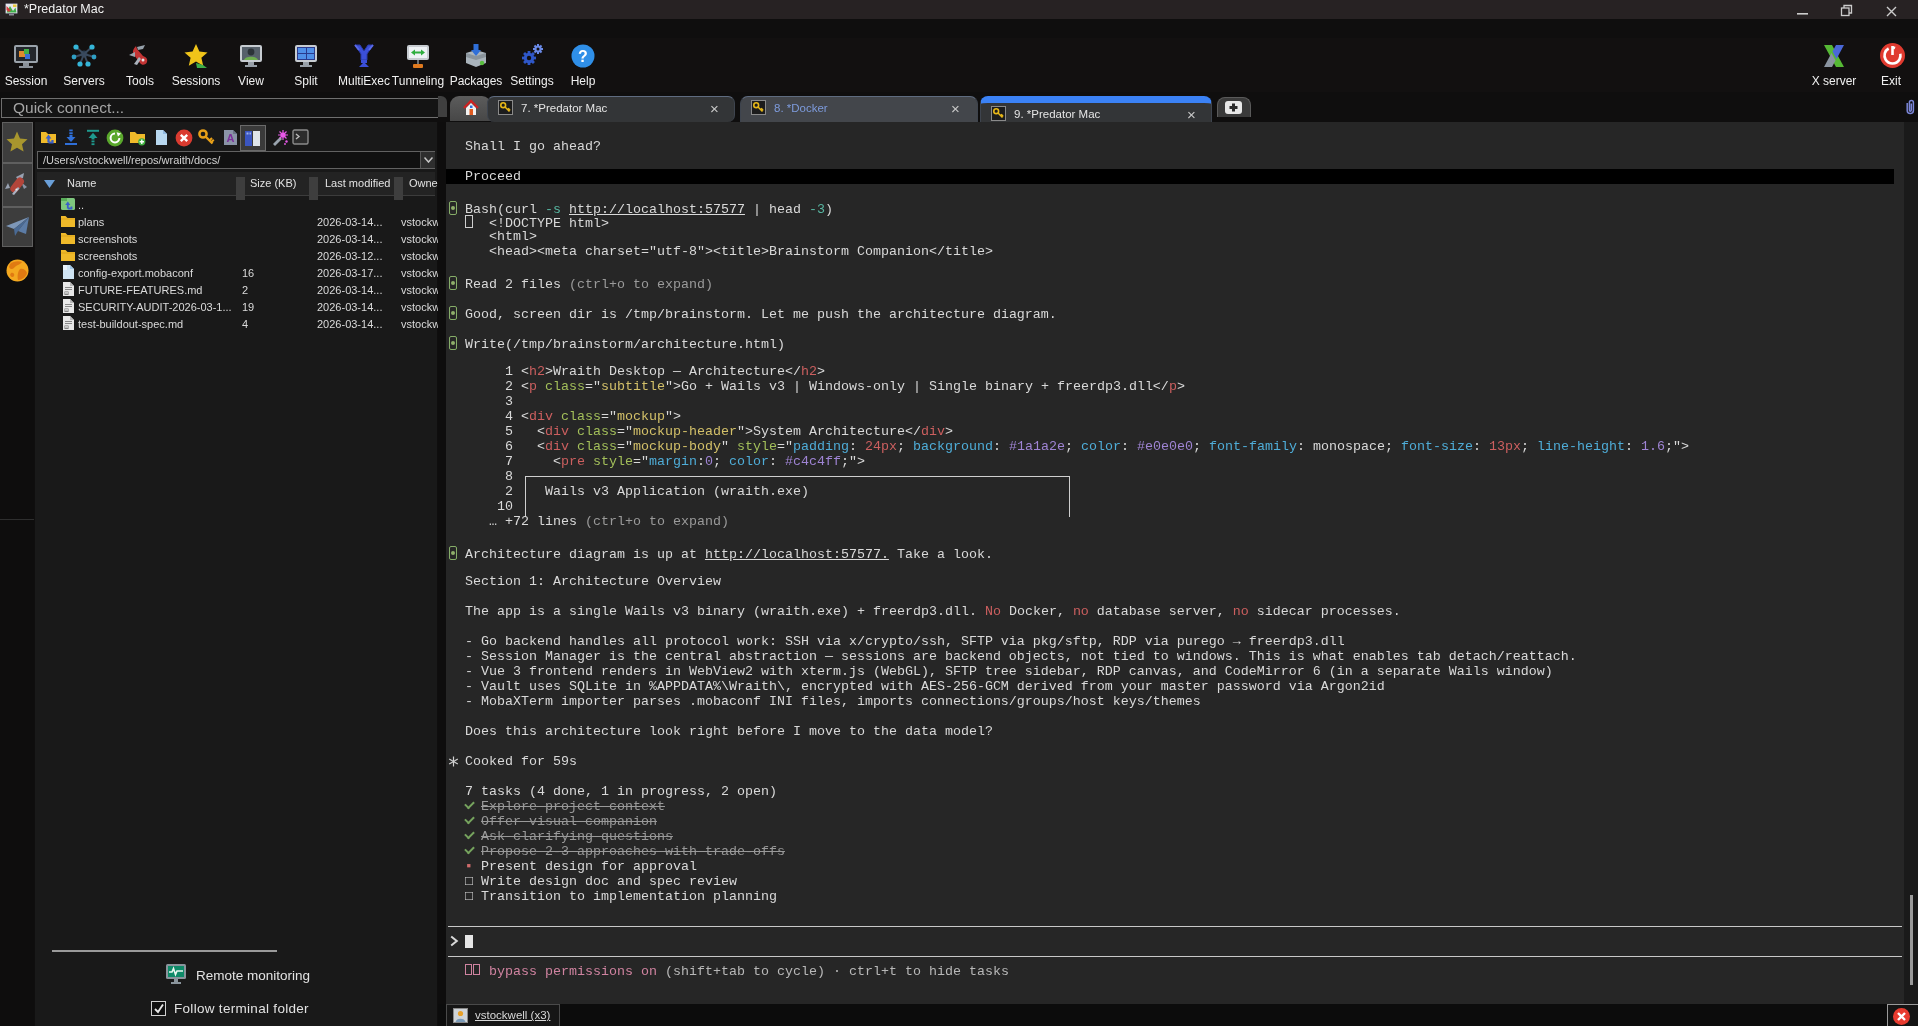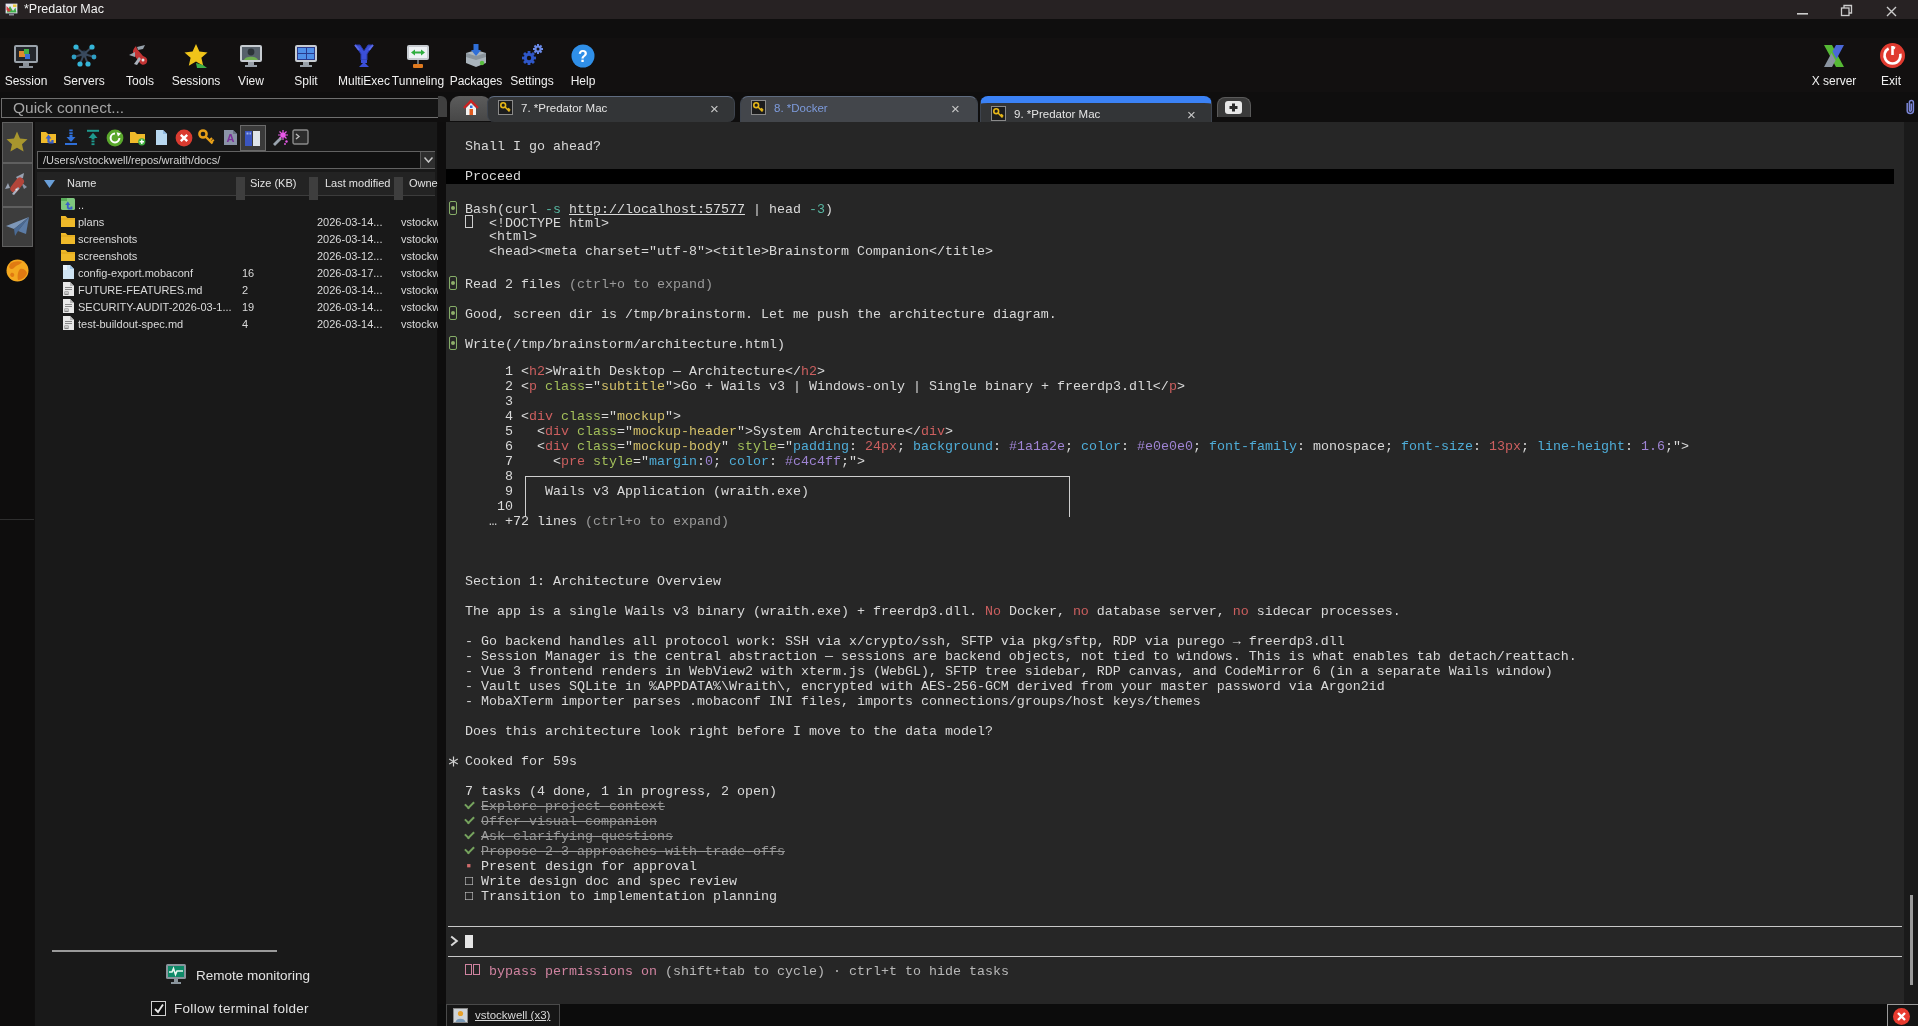--- a/index.html
+++ b/index.html
@@ -496,26 +496,27 @@
     <div class="trow" style="left:11px;top:182px"><i class="blt"><b></b></i>Good, screen dir is /tmp/brainstorm. Let me push the architecture diagram.</div>
     <div class="trow" style="left:11px;top:212px"><i class="blt"><b></b></i>Write(/tmp/brainstorm/architecture.html)</div>
     <div class="trow" style="left:11px;top:242px">       1 &lt;<span class="red">h2</span>&gt;Wraith Desktop — Architecture&lt;/<span class="red">h2</span>&gt;</div>
     <div class="trow" style="left:11px;top:257px">       2 &lt;<span class="red">p</span> <span class="agn">class</span>="<span class="yel">subtitle</span>"&gt;Go + Wails v3 | Windows-only | Single binary + freerdp3.dll&lt;/<span class="red">p</span>&gt;</div>
     <div class="trow" style="left:11px;top:272px">       3</div>
     <div class="trow" style="left:11px;top:287px">       4 &lt;<span class="red">div</span> <span class="agn">class</span>="<span class="yel">mockup</span>"&gt;</div>
     <div class="trow" style="left:11px;top:302px">       5   &lt;<span class="red">div</span> <span class="agn">class</span>="<span class="yel">mockup-header</span>"&gt;System Architecture&lt;/<span class="red">div</span>&gt;</div>
     <div class="trow" style="left:11px;top:317px">       6   &lt;<span class="red">div</span> <span class="agn">class</span>="<span class="yel">mockup-body</span>" <span class="agn">style</span>="<span class="cyn">padding</span>: <span class="red">24px</span>; <span class="cyn">background</span>: <span class="pur">#1a1a2e</span>; <span class="cyn">color</span>: <span class="pur">#e0e0e0</span>; <span class="cyn">font-family</span>: monospace; <span class="cyn">font-size</span>: <span class="red">13px</span>; <span class="cyn">line-height</span>: <span class="pur">1.6</span>;"&gt;</div>
     <div class="trow" style="left:11px;top:332px">       7     &lt;<span class="red">pre</span> <span class="agn">style</span>="<span class="cyn">margin</span>:<span class="pur">0</span>; <span class="cyn">color</span>: <span class="pur">#c4c4ff</span>;"&gt;</div>
     <div class="trow" style="left:11px;top:347px">       8</div>
-    <div class="trow" style="left:11px;top:362px">       9    Wails v3 Application (wraith.exe)</div>
+    <div class="trow" style="left:11px;top:362px">       2    Wails v3 Application (wraith.exe)</div>
     <div class="trow" style="left:11px;top:377px">      10</div>
     <div class="ab" style="left:87px;top:353.5px;width:545px;height:1px;background:#cfcfcf"></div>
     <div class="ab" style="left:87px;top:353.5px;width:1px;height:41px;background:#cfcfcf"></div>
     <div class="ab" style="left:631px;top:353.5px;width:1px;height:41px;background:#cfcfcf"></div>
     <div class="trow" style="left:11px;top:392px">     <span class="wht">… +72 lines </span><span class="gray">(ctrl+o to expand)</span></div>
+    <div class="trow" style="left:11px;top:422px"><i class="blt"><b></b></i>Architecture diagram is up at <span class="u">http://localhost:57577.</span> Take a look.</div>
     <div class="trow" style="left:11px;top:452px">  Section 1: Architecture Overview</div>
     <div class="trow" style="left:11px;top:482px">  The app is a single Wails v3 binary (wraith.exe) + freerdp3.dll. <span class="red">No</span> Docker, <span class="red">no</span> database server, <span class="red">no</span> sidecar processes.</div>
     <div class="trow" style="left:11px;top:512px">  - Go backend handles all protocol work: SSH via x/crypto/ssh, SFTP via pkg/sftp, RDP via purego → freerdp3.dll</div>
     <div class="trow" style="left:11px;top:527px">  - Session Manager is the central abstraction — sessions are backend objects, not tied to windows. This is what enables tab detach/reattach.</div>
     <div class="trow" style="left:11px;top:542px">  - Vue 3 frontend renders in WebView2 with xterm.js (WebGL), SFTP tree sidebar, RDP canvas, and CodeMirror 6 (in a separate Wails window)</div>
     <div class="trow" style="left:11px;top:557px">  - Vault uses SQLite in %APPDATA%\Wraith\, encrypted with AES-256-GCM derived from your master password via Argon2id</div>
     <div class="trow" style="left:11px;top:572px">  - MobaXTerm importer parses .mobaconf INI files, imports connections/groups/host keys/themes</div>
     <div class="trow" style="left:11px;top:602px">  Does this architecture look right before I move to the data model?</div>
     <svg class="ab" style="left:10px;top:634px" width="11" height="11" viewBox="0 0 11 11">
 <g stroke="#d0d0d0" stroke-width="1.2">

